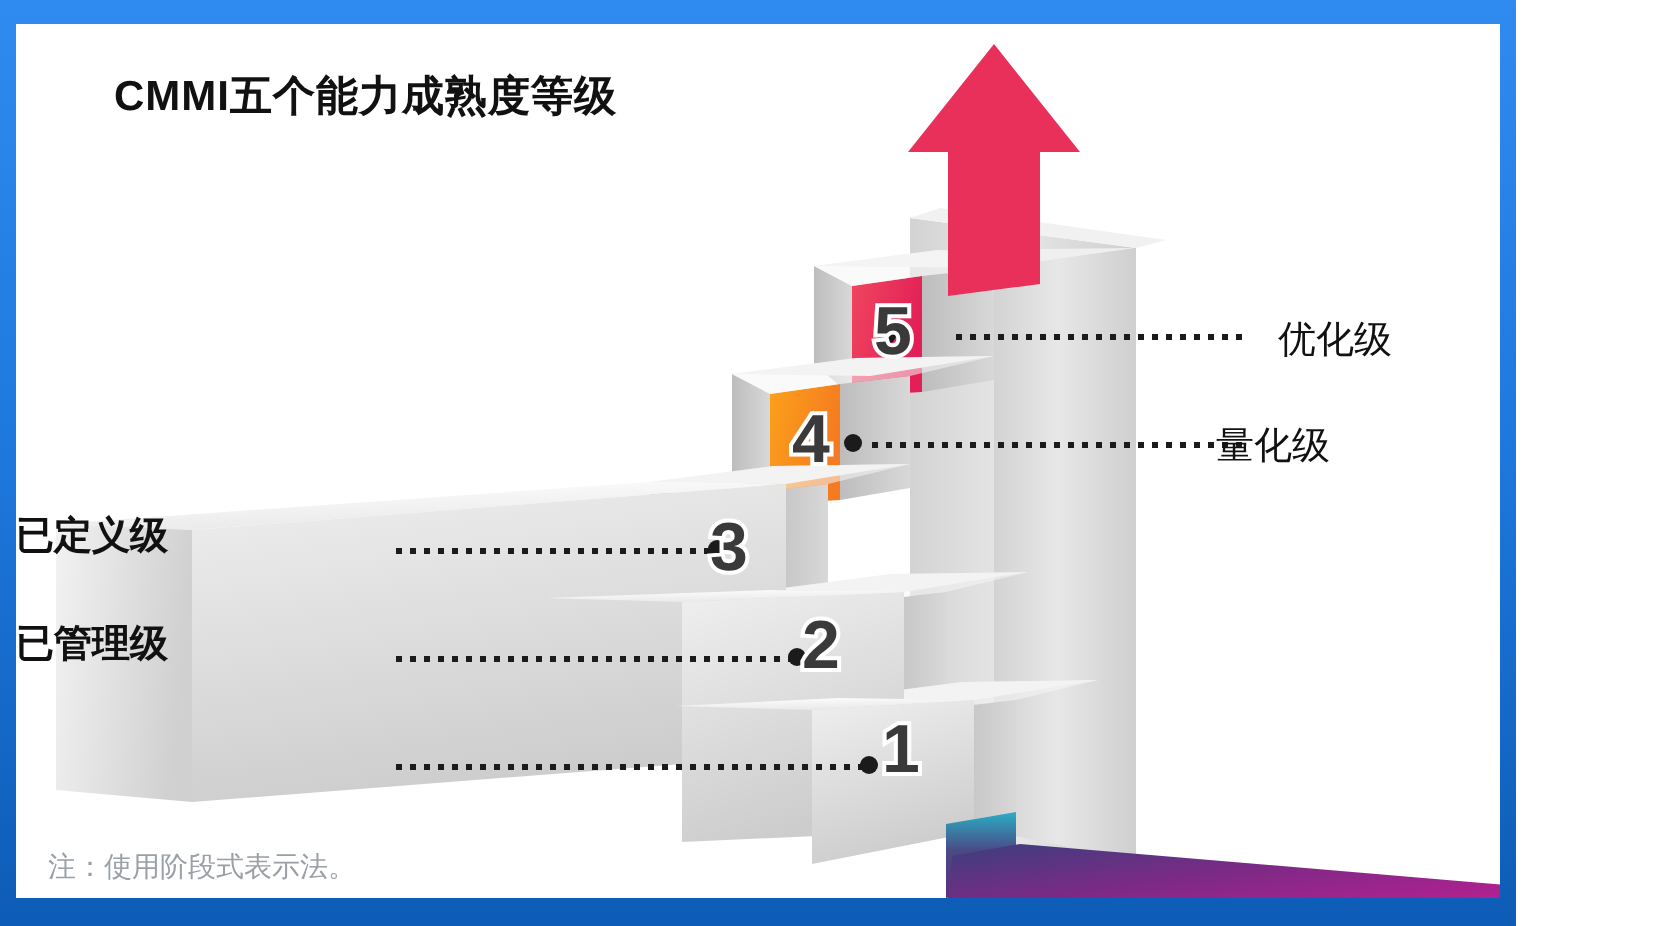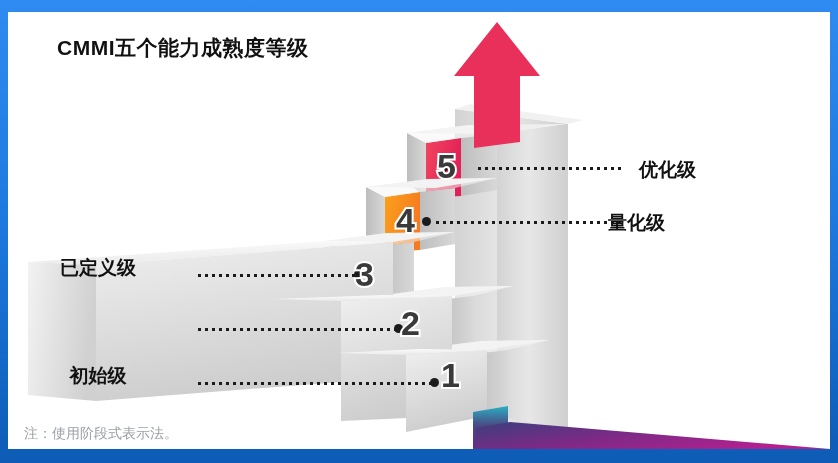--- a/index.html
+++ b/index.html
@@ -2,21 +2,21 @@
 <html><head>
 <meta charset="utf-8">
 <style>
   html,body{margin:0;padding:0;}
   body{
     width:838px;height:463px;overflow:hidden;
     font-family:"Liberation Sans","DejaVu Sans",sans-serif;
     background:#ffffff;
   }
   #slide{
-    position:relative;width:838px;height:463px;
+    position:relative;width:758px;height:463px;
     background:linear-gradient(180deg,#2f8bef 0%,#1f7ae0 45%,#0d5cb6 100%);
     box-sizing:border-box;
   }
   #canvas{
     position:absolute;left:8px;top:12px;right:8px;bottom:14px;
     background:#ffffff;
     overflow:hidden;
   }
   #title{
     position:absolute;left:49px;top:22px;
@@ -25,26 +25,26 @@
   }
   #note{
     position:absolute;left:16px;bottom:6px;
     font-size:14px;color:#9aa0a6;white-space:nowrap;
   }
   .stage{position:absolute;left:0;top:0;width:822px;height:437px;}
   .stage svg{display:block;}
 
   
   .rlabel{
-    position:absolute;font-size:19px;font-weight:bold;color:#111;
+    position:absolute;font-size:19px;font-weight:normal;color:#111;
     white-space:nowrap;
   }
   .llabel{
     position:absolute;font-size:19px;font-weight:bold;color:#111;
-    white-space:nowrap;text-align:center;
+    white-space:nowrap;text-align:left;
   }
   .dots{
     position:absolute;height:3px;
     background-image:linear-gradient(to right,#1b1b1b 0 3px,rgba(0,0,0,0) 3px 7px);
     background-size:7px 3px;background-repeat:repeat-x;
   }
   .dotend{
     position:absolute;width:9px;height:9px;border-radius:50%;
     background:#1b1b1b;
   }
@@ -261,17 +261,17 @@
     <div class="stepnum" style="left:429px;top:135px;">5</div>
     <div class="stepnum" style="left:388px;top:189px;">4</div>
     <div class="stepnum" style="left:347px;top:243px;">3</div>
     <div class="stepnum" style="left:393px;top:292px;">2</div>
     <div class="stepnum" style="left:433px;top:344px;">1</div>
 
     <div class="rlabel" style="left:631px;top:145px;">优化级</div>
     <div class="rlabel" style="left:600px;top:198px;">量化级</div>
 
     <div class="llabel" style="left:0px;width:180px;top:243px;">已定义级</div>
-    <div class="llabel" style="left:0px;width:180px;top:351px;">初始级</div>
+    <div class="llabel" style="left:0px;width:180px;top:297px;">已管理级</div>
 
     <div id="note">注：使用阶段式表示法。</div>
   </div>
 </div>
 
 </body></html>

